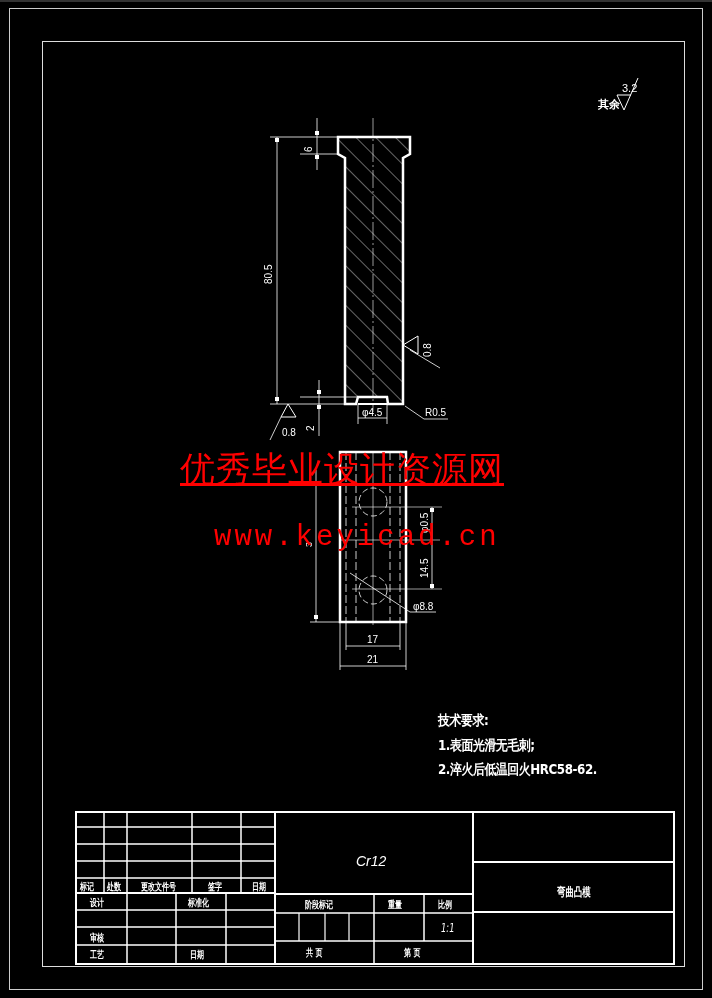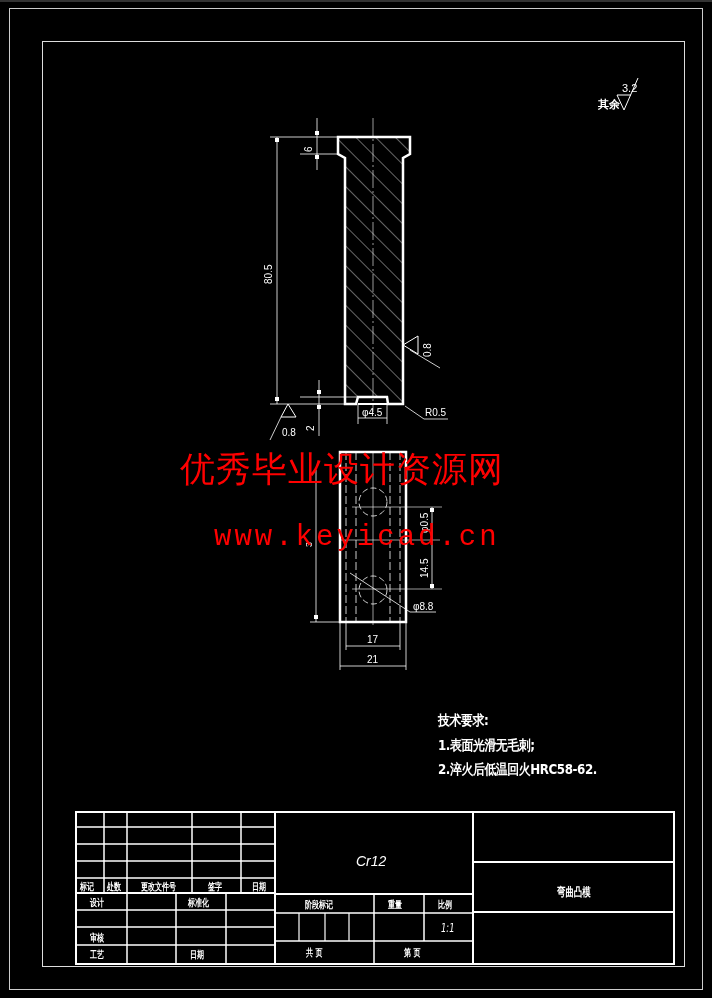--- a/index.html
+++ b/index.html
@@ -2,21 +2,21 @@
 <html><head>
 <meta charset="utf-8">
 <style>
   html, body { margin: 0; padding: 0; background: #000; }
   body { width: 712px; height: 998px; position: relative; overflow: hidden; font-family: "DejaVu Sans", sans-serif; }
   .topbar { position: absolute; left: 0; top: 0; width: 712px; height: 2px; background: #333; }
   svg.drawing { position: absolute; left: 0; top: 0; }
   .cad-text { fill: #fff; font-family: "Liberation Sans Narrow", "Liberation Sans", sans-serif; }
   .cad-cn { fill: #fff; font-family: "DejaVu Sans", sans-serif; font-weight: bold; }
   .watermark { position: absolute; color: #ff0000; font-family: "DejaVu Serif", "Liberation Serif", serif; white-space: nowrap; }
-  .wm1 { left: 180px; top: 446px; font-size: 35px; letter-spacing: 1px; }
+  .wm1 { left: 180px; top: 446px; font-size: 35px; letter-spacing: 1px; text-decoration: underline; }
   .wm2 { left: 214px; top: 521px; font-size: 29px; letter-spacing: 3px; font-family: Liberation Mono, monospace; }
   .tech { position: absolute; left: 438px; color: #fff; font-family: "DejaVu Sans", sans-serif; font-weight: bold; font-size: 14px; letter-spacing: -0.5px; transform: scaleX(0.85); transform-origin: left top; }
   .tb-label { position: absolute; color: #fff; font-family: "DejaVu Sans", sans-serif; font-weight: bold; font-size: 10px; transform: scaleX(0.7); transform-origin: left top; white-space: nowrap; }
 </style>
 </head>
 <body>
 
 <div class="topbar"></div>
 
 <svg class="drawing" width="712" height="998" viewBox="0 0 712 998">

